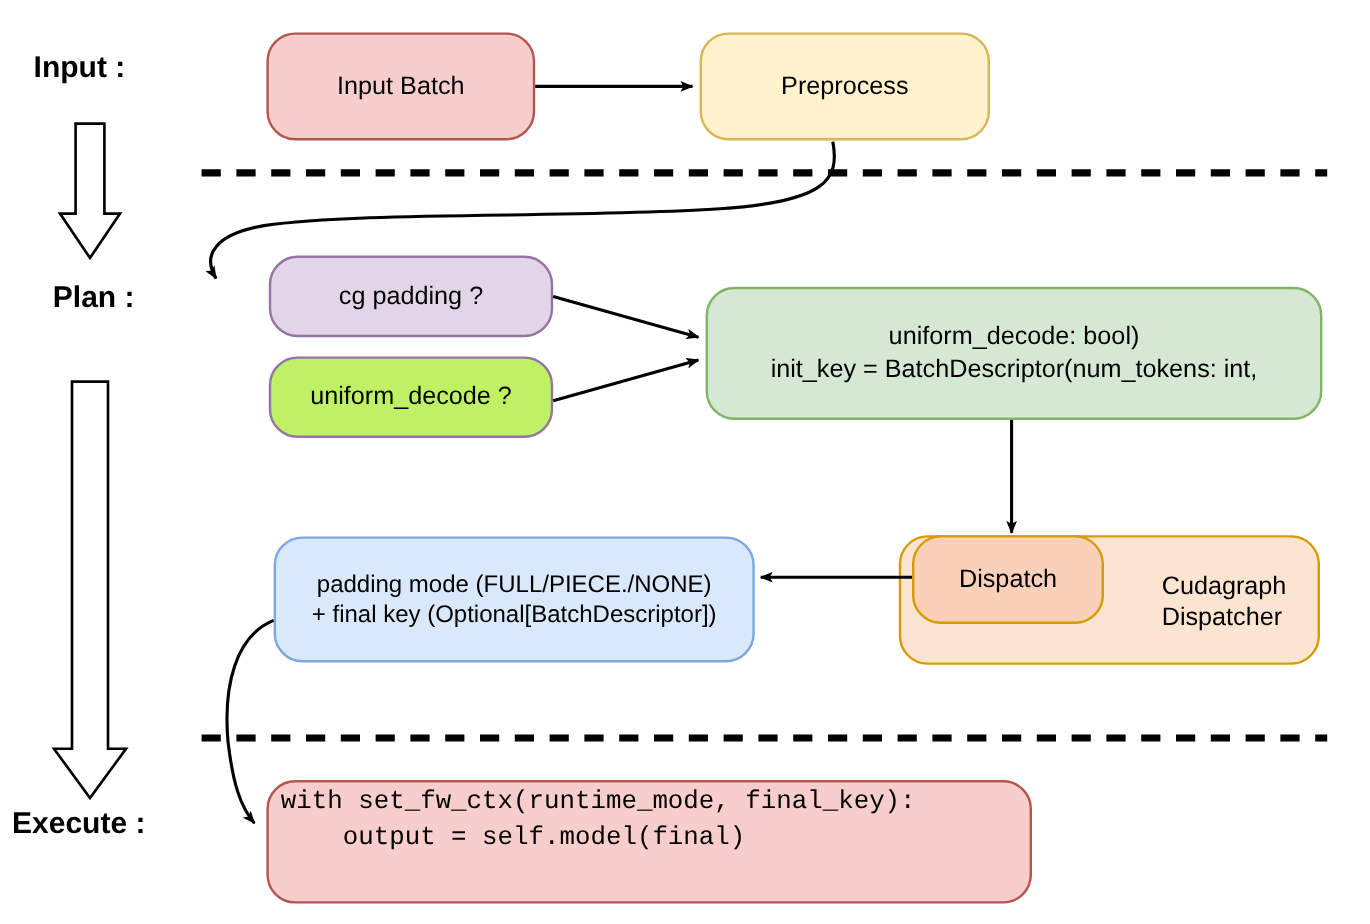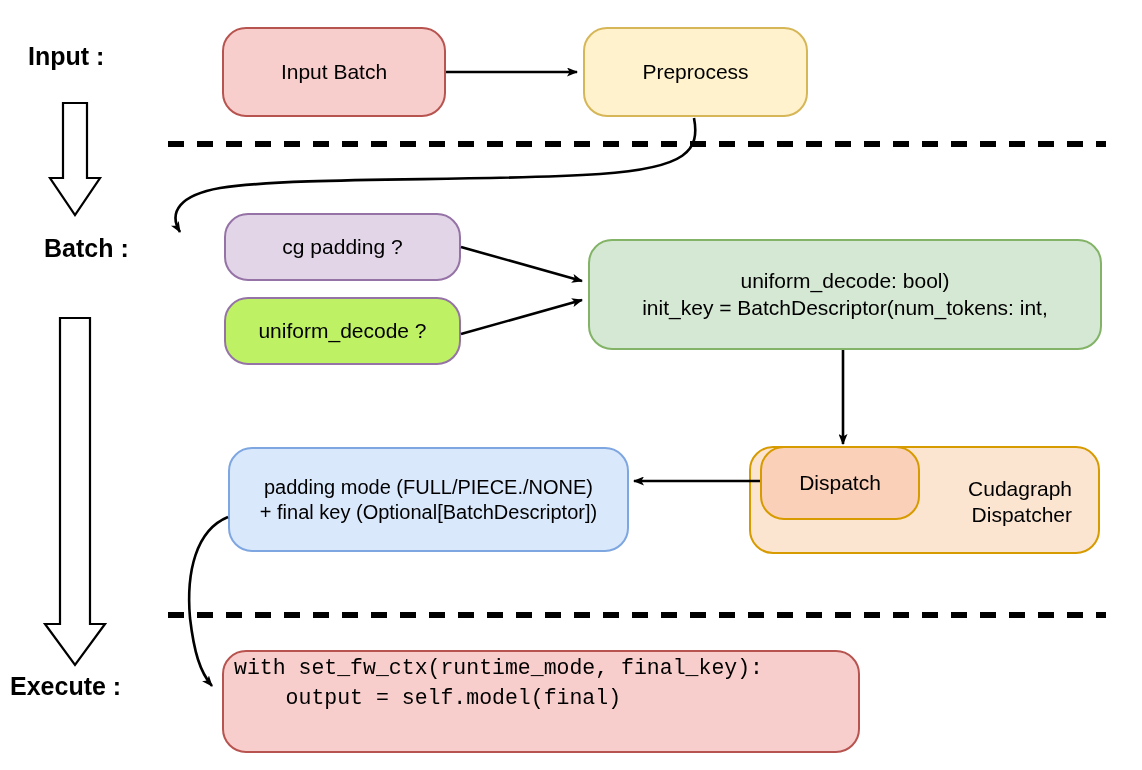--- a/index.html
+++ b/index.html
@@ -49,46 +49,46 @@
     padding-left: 10px;
     line-height: 1.38;
   }
   .node.container {
     align-items: flex-start;
     justify-content: flex-end;
   }
   .container-label {
     padding-top: 26px;
     padding-right: 18px;
-    text-align: right;
+    text-align: left;
     line-height: 1.25;
   }
   svg.overlay {
     position: absolute;
     left: 0;
     top: 0;
     width: 1142px;
     height: 770px;
     pointer-events: none;
   }
 </style>
 </head>
 <body>
 
 <div id="canvas">
 
   <div class="stage-label" style="left:28px; top:42px;">Input :</div>
 
-  <div class="stage-label" style="left:44px; top:234px;">Batch :</div>
+  <div class="stage-label" style="left:44px; top:234px;">Plan :</div>
 
   <div class="stage-label" style="left:10px; top:672px;">Execute :</div>
 
   <div class="node" style="left:222px; top:27px; width:224px; height:90px; background:#f8cecc; border-color:#b85450;">Input Batch</div>
 
-  <div class="node" style="left:583px; top:27px; width:225px; height:90px; background:#fff2cc; border-color:#d6b656;">Preprocess</div>
+  <div class="node" style="left:583px; top:27px; width:242px; height:90px; background:#fff2cc; border-color:#d6b656;">Preprocess</div>
 
   <div class="node" style="left:224px; top:213px; width:237px; height:68px; background:#e1d5e7; border-color:#9673a6;">cg padding ?</div>
 
   <div class="node" style="left:224px; top:297px; width:237px; height:68px; background:#bef264; border-color:#9673a6;">uniform_decode ?</div>
 
   <div class="node" style="left:588px; top:239px; width:514px; height:111px; background:#d5e8d4; border-color:#82b366; flex-direction:column;">
     <span>uniform_decode: bool)</span>
     <span>init_key = BatchDescriptor(num_tokens: int,</span>
   </div>
 

